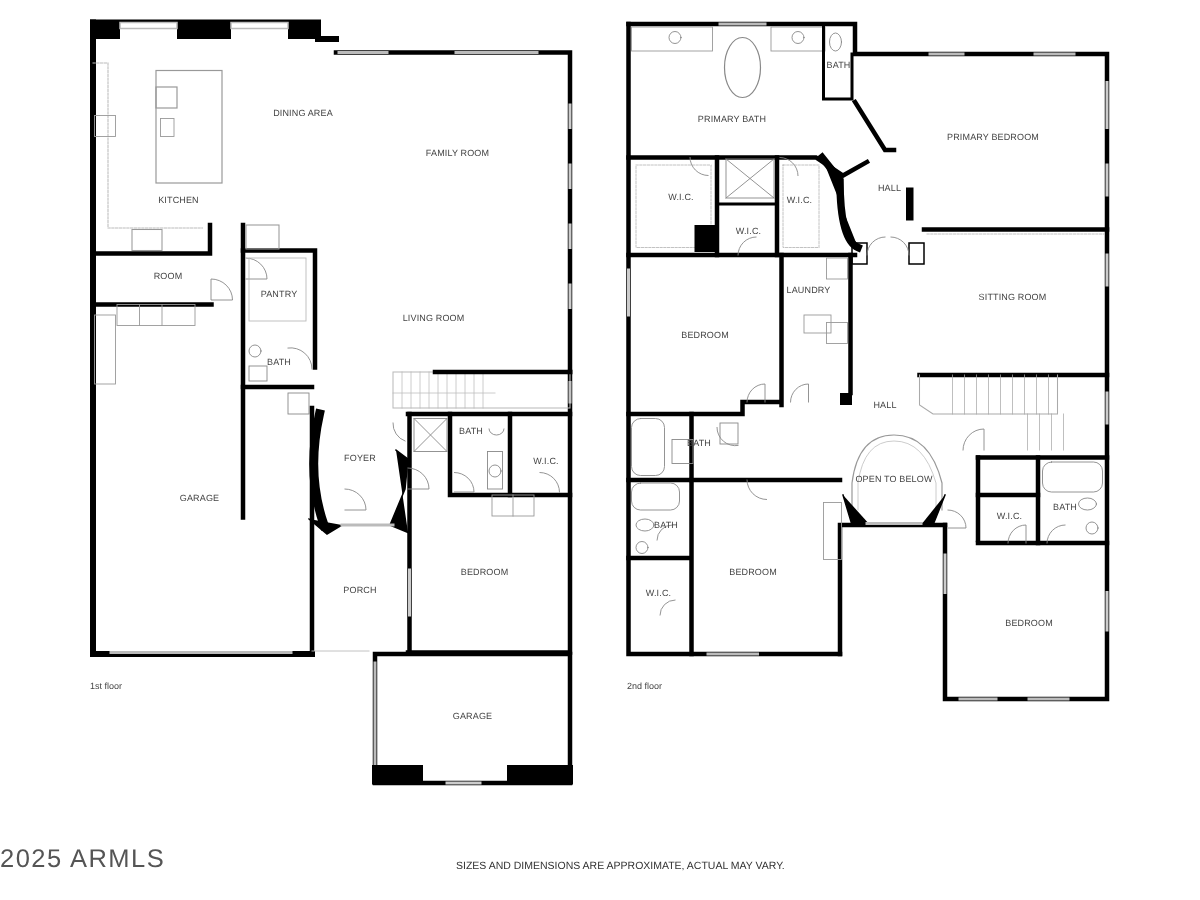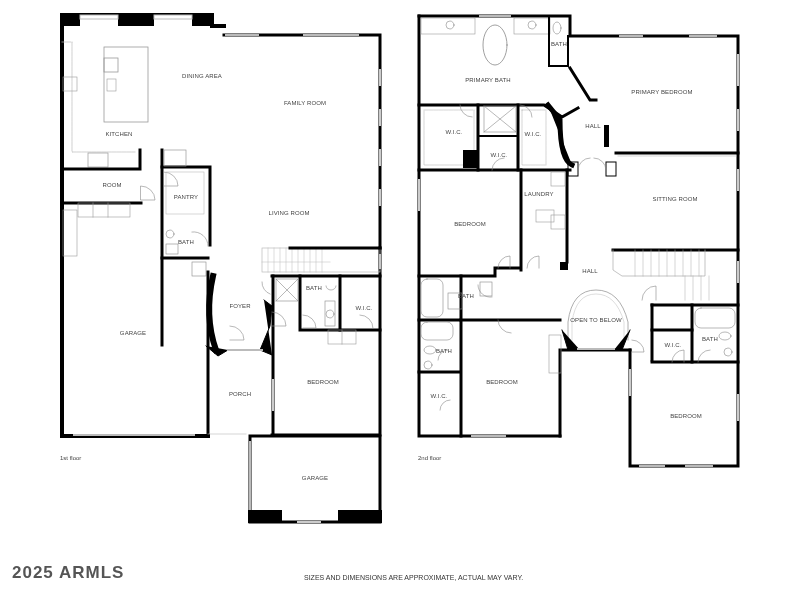--- a/index.html
+++ b/index.html
@@ -1,20 +1,20 @@
 <!DOCTYPE html>
 <html><head>
 <meta charset="utf-8">
 <style>
   html, body { margin:0; padding:0; background:#ffffff; }
   body { width:800px; height:600px; position:relative; overflow:hidden; font-family:"Liberation Sans", sans-serif; }
   svg { position:absolute; left:0; top:0; }
   .lbl { position:absolute; font-size:6px; color:#444; letter-spacing:0.1px; white-space:nowrap; transform:translate(-50%,-50%); }
   .floor-lbl { position:absolute; font-size:6px; color:#444; white-space:nowrap; }
-  .copyright { position:absolute; left:12px; top:563px; font-size:17px; color:#555; letter-spacing:1px; font-weight:700; }
+  .copyright { position:absolute; left:0; top:563px; font-size:17px; color:#555; letter-spacing:1px; font-weight:400; }
   .disclaimer { position:absolute; left:304px; top:574px; font-size:7px; color:#333; white-space:nowrap; }
 </style>
 </head>
 <body>
 
 <svg width="800" height="600" viewBox="0 0 800 600">
   <g fill="none" stroke="#000" stroke-linecap="square">
 
     <path d="M62 15 V436 H208" stroke-width="4"></path>
     <path d="M62 15 H212 V26 H224" stroke-width="4"></path>

